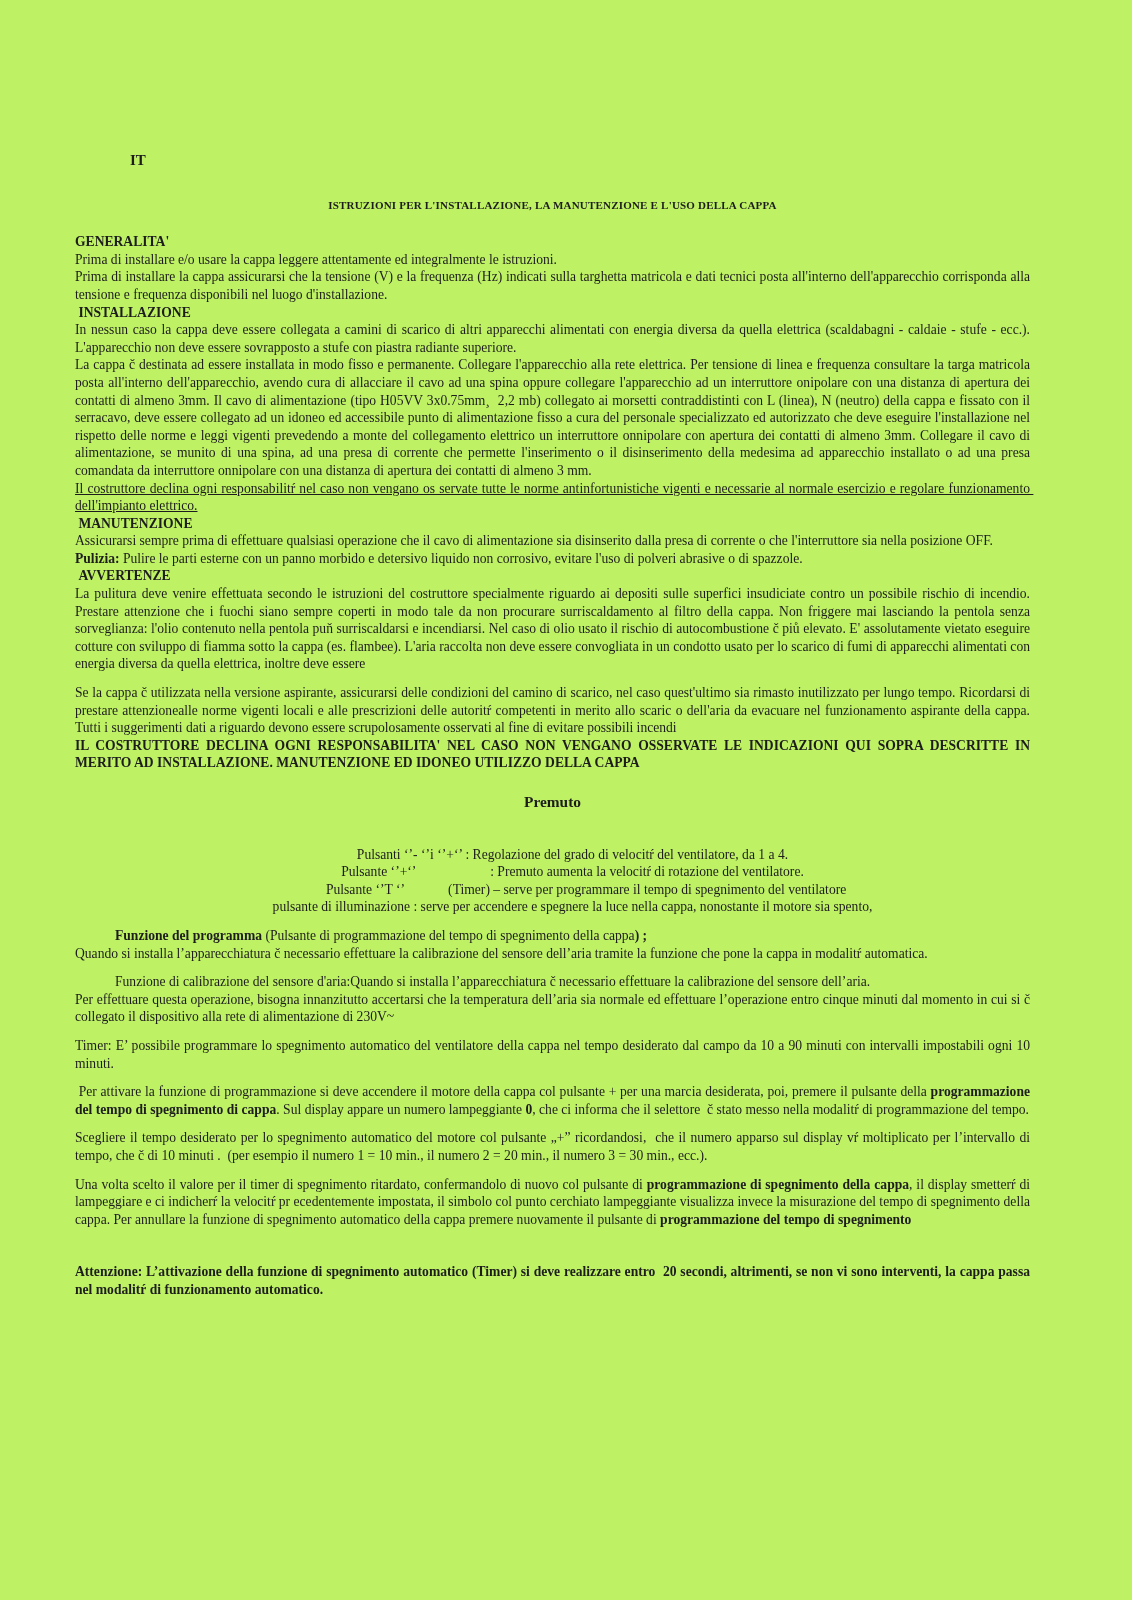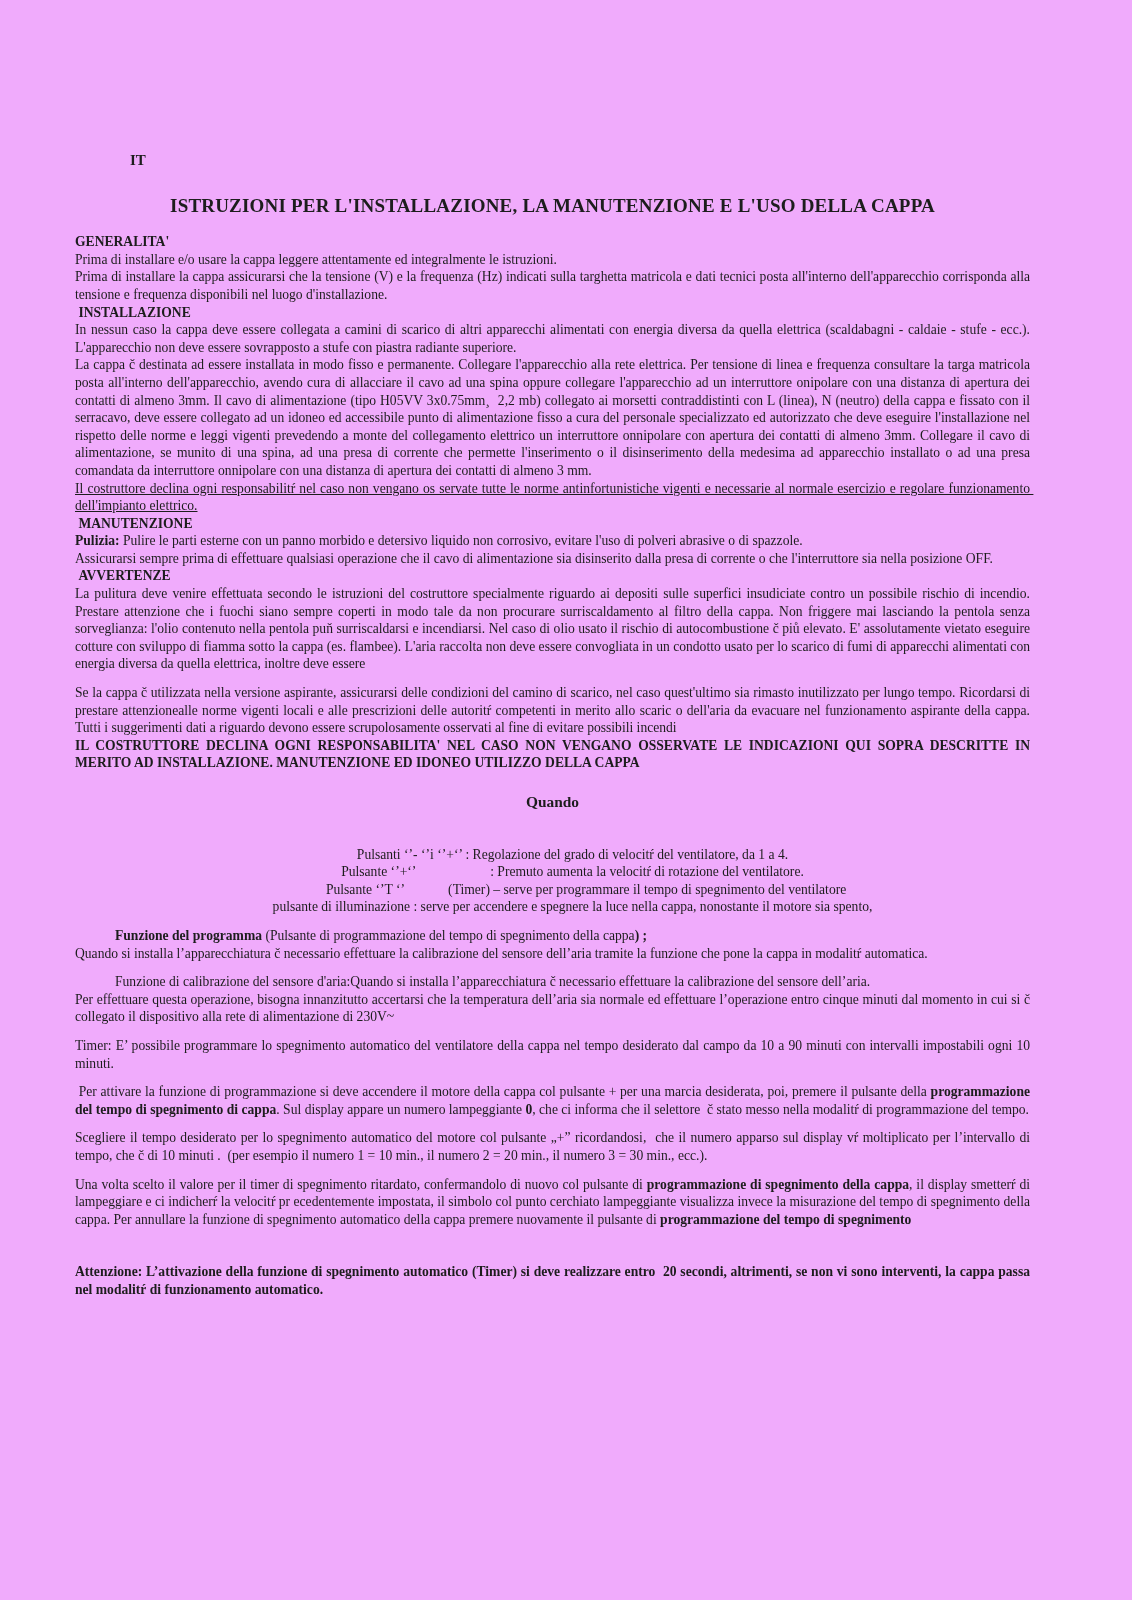--- a/index.html
+++ b/index.html
@@ -1,28 +1,28 @@
 <!DOCTYPE html>
 <html><head>
 <meta charset="utf-8">
 <style>
   html,body{margin:0;padding:0;background:#ffffff;}
   .page{
-    width:1132px;height:1600px;background:#f0abfc;overflow:hidden;
+    width:1132px;height:1600px;background:#bef264;overflow:hidden;
     font-family:"Liberation Serif","DejaVu Serif",serif;color:#1d1d1d;
     position:relative;box-sizing:border-box;
   }
   .content{padding:152px 102px 0 75px;box-sizing:border-box;}
   p{margin:0;font-size:13.6px;line-height:17.6px;}
   .pre{white-space:pre-wrap;}
   .just{text-align:justify;}
   .b{font-weight:bold;}
   .u{text-decoration:underline;}
   .lang{font-size:15px;font-weight:bold;margin-left:55px;}
-  .title{font-size:19px;font-weight:bold;text-align:center;margin-top:27px;letter-spacing:0.2px;}
+  .title{font-size:11px;font-weight:bold;text-align:center;margin-top:27px;letter-spacing:0.2px;}
   .comando-h{font-size:15.4px;font-weight:bold;text-align:center;margin-top:21px;}
   .mt1{margin-top:11px;}
   .mt2{margin-top:35px;}
   .indent{text-indent:40px;}
   .pulsanti{margin-left:40px;margin-top:35px;text-align:center;}
 </style>
 </head>
 <body>
 
 <div class="page">
@@ -36,29 +36,29 @@
     <p class="just pre">Prima di installare e/o usare la cappa leggere attentamente ed integralmente le istruzioni.</p>
     <p class="just pre">Prima di installare la cappa assicurarsi che la tensione (V) e la frequenza (Hz) indicati sulla targhetta matricola e dati tecnici posta all'interno dell'apparecchio corrisponda alla tensione e frequenza disponibili nel luogo d'installazione.</p>
 
     <p class="b pre"> INSTALLAZIONE</p>
     <p class="just pre">In nessun caso la cappa deve essere collegata a camini di scarico di altri apparecchi alimentati con energia diversa da quella elettrica (scaldabagni - caldaie - stufe - ecc.). L'apparecchio non deve essere sovrapposto a stufe con piastra radiante superiore.</p>
 
     <p class="just pre">La cappa č destinata ad essere installata in modo fisso e permanente. Collegare l'apparecchio alla rete elettrica. Per tensione di linea e frequenza consultare la targa matricola posta all'interno dell'apparecchio, avendo cura di allacciare il cavo ad una spina oppure collegare l'apparecchio ad un interruttore onipolare con una distanza di apertura dei contatti di almeno 3mm. Il cavo di alimentazione (tipo H05VV 3x0.75mm¸  2,2 mb) collegato ai morsetti contraddistinti con L (linea), N (neutro) della cappa e fissato con il serracavo, deve essere collegato ad un idoneo ed accessibile punto di alimentazione fisso a cura del personale specializzato ed autorizzato che deve eseguire l'installazione nel rispetto delle norme e leggi vigenti prevedendo a monte del collegamento elettrico un interruttore onnipolare con apertura dei contatti di almeno 3mm. Collegare il cavo di alimentazione, se munito di una spina, ad una presa di corrente che permette l'inserimento o il disinserimento della medesima ad apparecchio installato o ad una presa comandata da interruttore onnipolare con una distanza di apertura dei contatti di almeno 3 mm.</p>
     <p class="just pre u">Il costruttore declina ogni responsabilitŕ nel caso non vengano os servate tutte le norme antinfortunistiche vigenti e necessarie al normale esercizio e regolare funzionamento dell'impianto elettrico.</p>
 
     <p class="b pre"> MANUTENZIONE</p>
+    <p class="just pre">Assicurarsi sempre prima di effettuare qualsiasi operazione che il cavo di alimentazione sia disinserito dalla presa di corrente o che l'interruttore sia nella posizione OFF.</p>
     <p class="just pre"><span class="b">Pulizia:</span><span> Pulire le parti esterne con un panno morbido e detersivo liquido non corrosivo, evitare l'uso di polveri abrasive o di spazzole.</span></p>
-    <p class="just pre">Assicurarsi sempre prima di effettuare qualsiasi operazione che il cavo di alimentazione sia disinserito dalla presa di corrente o che l'interruttore sia nella posizione OFF.</p>
 
     <p class="b pre"> AVVERTENZE</p>
     <p class="just pre">La pulitura deve venire effettuata secondo le istruzioni del costruttore specialmente riguardo ai depositi sulle superfici insudiciate contro un possibile rischio di incendio. Prestare attenzione che i fuochi siano sempre coperti in modo tale da non procurare surriscaldamento al filtro della cappa. Non friggere mai lasciando la pentola senza sorveglianza: l'olio contenuto nella pentola puň surriscaldarsi e incendiarsi. Nel caso di olio usato il rischio di autocombustione č piů elevato. E' assolutamente vietato eseguire cotture con sviluppo di fiamma sotto la cappa (es. flambee). L'aria raccolta non deve essere convogliata in un condotto usato per lo scarico di fumi di apparecchi alimentati con energia diversa da quella elettrica, inoltre deve essere</p>
     <p class="just pre mt1">Se la cappa č utilizzata nella versione aspirante, assicurarsi delle condizioni del camino di scarico, nel caso quest'ultimo sia rimasto inutilizzato per lungo tempo. Ricordarsi di prestare attenzionealle norme vigenti locali e alle prescrizioni delle autoritŕ competenti in merito allo scaric o dell'aria da evacuare nel funzionamento aspirante della cappa. Tutti i suggerimenti dati a riguardo devono essere scrupolosamente osservati al fine di evitare possibili incendi</p>
     <p class="just pre b">IL COSTRUTTORE DECLINA OGNI RESPONSABILITA' NEL CASO NON VENGANO OSSERVATE LE INDICAZIONI QUI SOPRA DESCRITTE IN MERITO AD INSTALLAZIONE. MANUTENZIONE ED IDONEO UTILIZZO DELLA CAPPA</p>
 
-    <p class="comando-h">Quando</p>
+    <p class="comando-h">Premuto</p>
 
     <div class="pulsanti">
       <p class="pre">Pulsanti ‘’- ‘’i ‘’+‘’ : Regolazione del grado di velocitŕ del ventilatore, da 1 a 4.</p>
       <p class="pre">Pulsante ‘’+‘’                      : Premuto aumenta la velocitŕ di rotazione del ventilatore.</p>
       <p class="pre">        Pulsante ‘’T ‘’             (Timer) – serve per programmare il tempo di spegnimento del ventilatore</p>
       <p class="pre">pulsante di illuminazione : serve per accendere e spegnere la luce nella cappa, nonostante il motore sia spento,</p>
     </div>
 
     <p class="just pre mt1 indent"><span class="b">Funzione del programma </span><span>(Pulsante di programmazione del tempo di spegnimento della cappa</span><span class="b">) ;</span></p>
     <p class="just pre">Quando si installa l’apparecchiatura č necessario effettuare la calibrazione del sensore dell’aria tramite la funzione che pone la cappa in modalitŕ automatica.</p>

